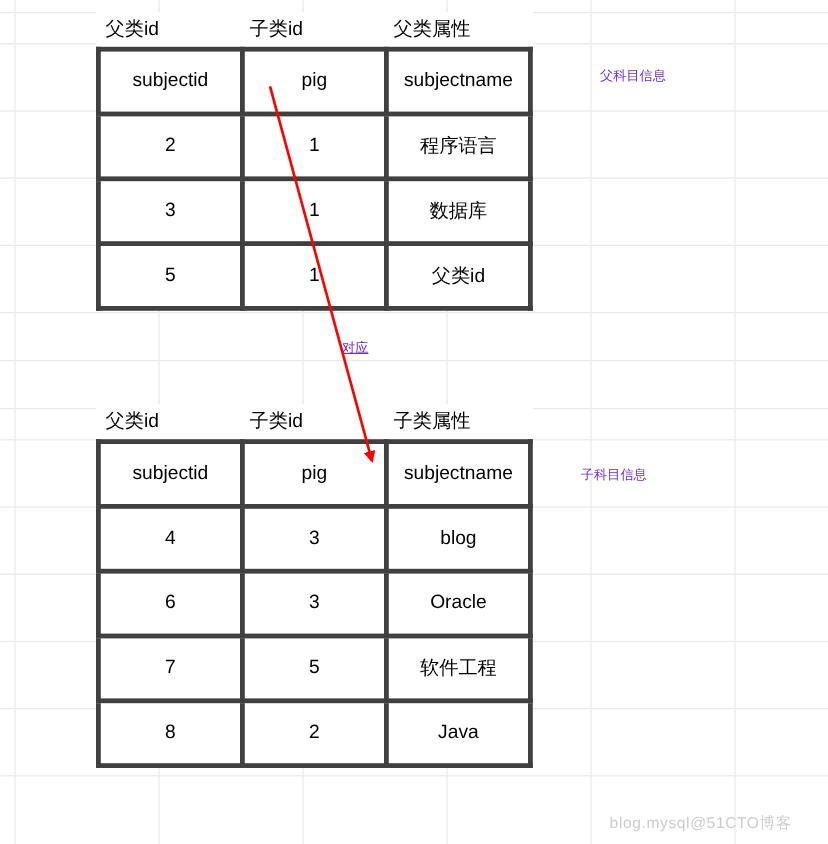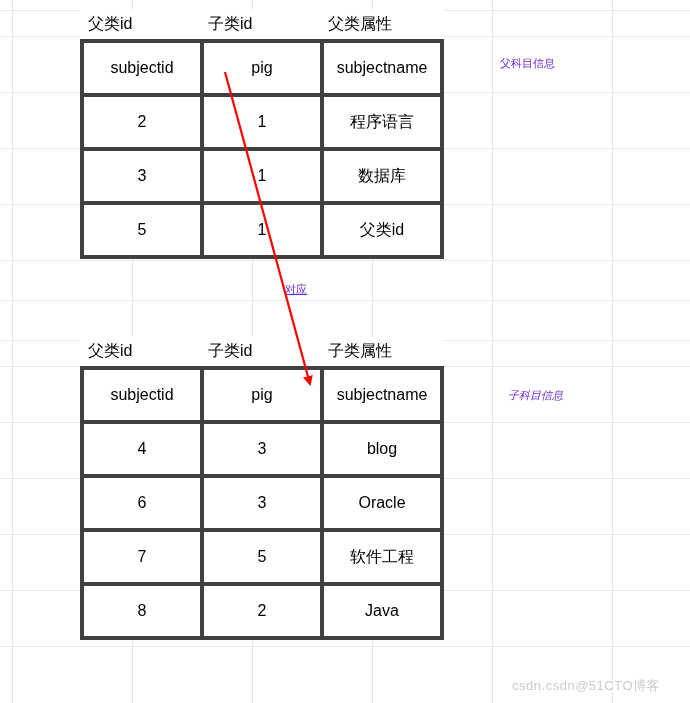--- a/index.html
+++ b/index.html
@@ -136,25 +136,25 @@
       <td>8</td>
       <td>2</td>
       <td>Java</td>
     </tr>
   </tbody>
     </table>
 
 </div>
 
 <div class="ann" style="left:500px; top:56px;">父科目信息</div>
-<div class="ann" style="left:508px; top:388px;font-style:italic;">子科目信息</div>
+<div class="ann" style="left:484px; top:388px;">子科目信息</div>
 <div class="ann" style="left:285px; top:282px;text-decoration:underline;">对应</div>
 
 <svg class="arrow" width="690" height="703" style="left:0;top:0;">
   <defs>
     <marker id="ah" markerWidth="12" markerHeight="12" refX="8" refY="5" orient="auto" markerUnits="userSpaceOnUse">
       <path d="M0,0 L10,5 L0,10 Z" fill="#ff0000"></path>
     </marker>
   </defs>
   <line x1="225" y1="72" x2="310" y2="384" stroke="#ff0000" stroke-width="2.2" marker-end="url(#ah)"></line>
 </svg>
 
-<div class="wm">csdn.csdn@51CTO博客</div>
+<div class="wm">blog.mysql@51CTO博客</div>
 
 </body></html>

